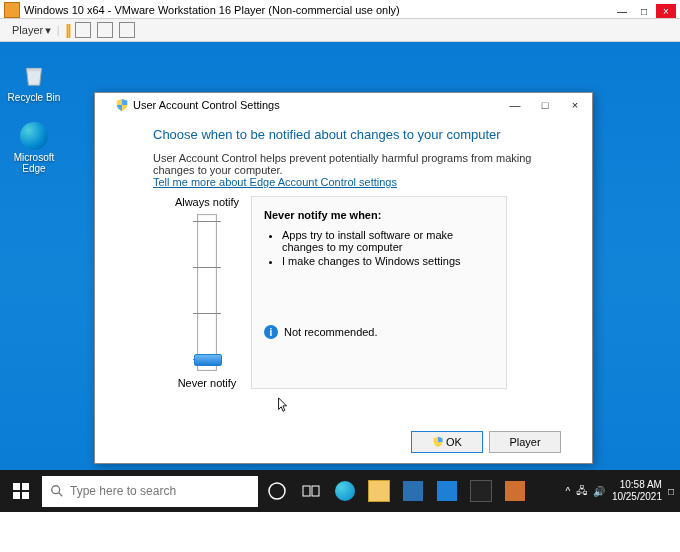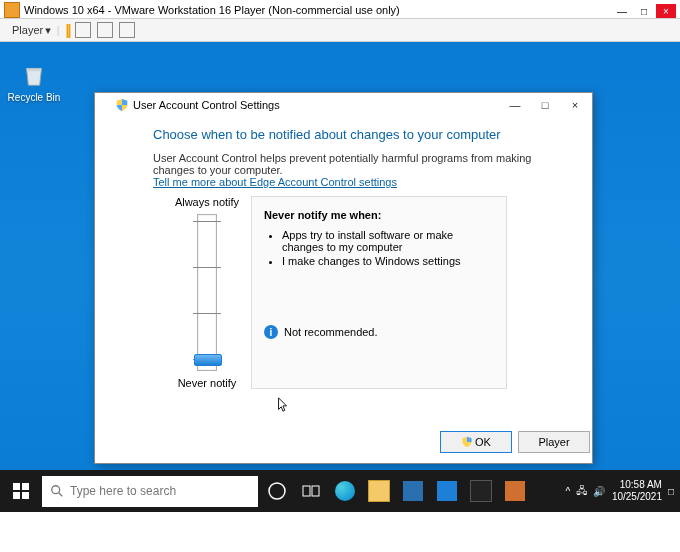--- a/index.html
+++ b/index.html
@@ -34,21 +34,21 @@
 .slider-col{width:80px;text-align:center;font-size:11px}
 .slider-track{width:18px;height:155px;margin:6px auto;background:#fff;border:1px solid #b0b0b0;position:relative;box-shadow:inset 0 0 2px rgba(0,0,0,.15)}
 .tick{position:absolute;left:-5px;width:28px;height:1px;background:#888}
 .thumb{position:absolute;left:-4px;width:26px;height:10px;background:linear-gradient(180deg,#6cb8f5,#1e7fd6);border:1px solid #1e7fd6;border-radius:2px}
 .info-box{border:1px solid #ddd;background:#fafafa;width:230px;padding:12px;font-size:11px}
 .info-box b{font-weight:700}
 .info-box ul{margin:8px 0 0 18px;padding:0}
 .info-box li{margin:2px 0;list-style:disc}
 .recommend{margin-top:50px;display:flex;align-items:center;gap:6px;padding-top:8px}
 .info-ico{width:14px;height:14px;background:#1e7fd6;border-radius:50%;color:#fff;display:inline-flex;align-items:center;justify-content:center;font-size:10px;font-weight:bold}
-.uac-footer{position:absolute;bottom:10px;right:2px;display:flex;gap:6px}
+.uac-footer{position:absolute;bottom:10px;right:31px;display:flex;gap:6px}
 .uac-footer button{width:72px;height:22px;font-size:11px;background:#f0f0f0;border:1px solid #aaa;cursor:pointer}
 .uac-footer .ok{border:1px solid #1e7fd6;display:inline-flex;align-items:center;justify-content:center;gap:2px}
 .cursor{position:absolute;left:182px;top:304px;width:12px;height:16px;pointer-events:none;z-index:5}
 .taskbar{position:absolute;bottom:0;left:0;width:680px;height:42px;background:#1a1a1a;display:flex;align-items:center;color:#fff;font-size:12px}
 .start{width:42px;height:42px;display:flex;align-items:center;justify-content:center}
 .start svg{width:16px;height:16px}
 .search{flex:0 0 200px;height:31px;background:#fff;color:#777;display:flex;align-items:center;padding:0 8px;gap:6px;margin-right:2px}
 .tb-ic{width:34px;height:42px;display:flex;align-items:center;justify-content:center}
 .tb-ic svg,.tb-ic .gl{width:20px;height:20px}
 .tray{margin-left:auto;display:flex;align-items:center;gap:6px;padding-right:6px;font-size:10px}
@@ -83,20 +83,24 @@
   <div class="desk-icon recycle">
     <div class="ic">
         <svg viewBox="0 0 32 32">
           <path fill="#e0e8ef" stroke="#9aa" d="M8 10 L24 10 L22 28 L10 28 Z"></path>
           <path fill="#cdd6de" d="M8 10 L24 10 L23 13 L9 13 Z"></path>
         </svg>
       </div>
     <div>Recycle Bin</div>
   </div>
 
+  <div class="desk-icon edge">
+    <div class="ic"></div>
+    <div>Microsoft Edge</div>
+  </div>
 
   <div class="uac">
     <div class="uac-title">
       <div class="tl">
         <span class="shield-ico">
           <svg viewBox="0 0 16 16">
               <path d="M8 1 L14 3 V8 C14 12 8 15 8 15 C8 15 2 12 2 8 V3 Z" fill="#ffd24d"></path>
               <path d="M8 1 L14 3 V8 L8 8 Z" fill="#4da6ff"></path>
               <path d="M8 8 L2 8 V3 L8 1 Z" fill="#7ed957" opacity=".0"></path>
               <path d="M2 8 L8 8 V15 C8 15 2 12 2 8 Z" fill="#4da6ff"></path>

